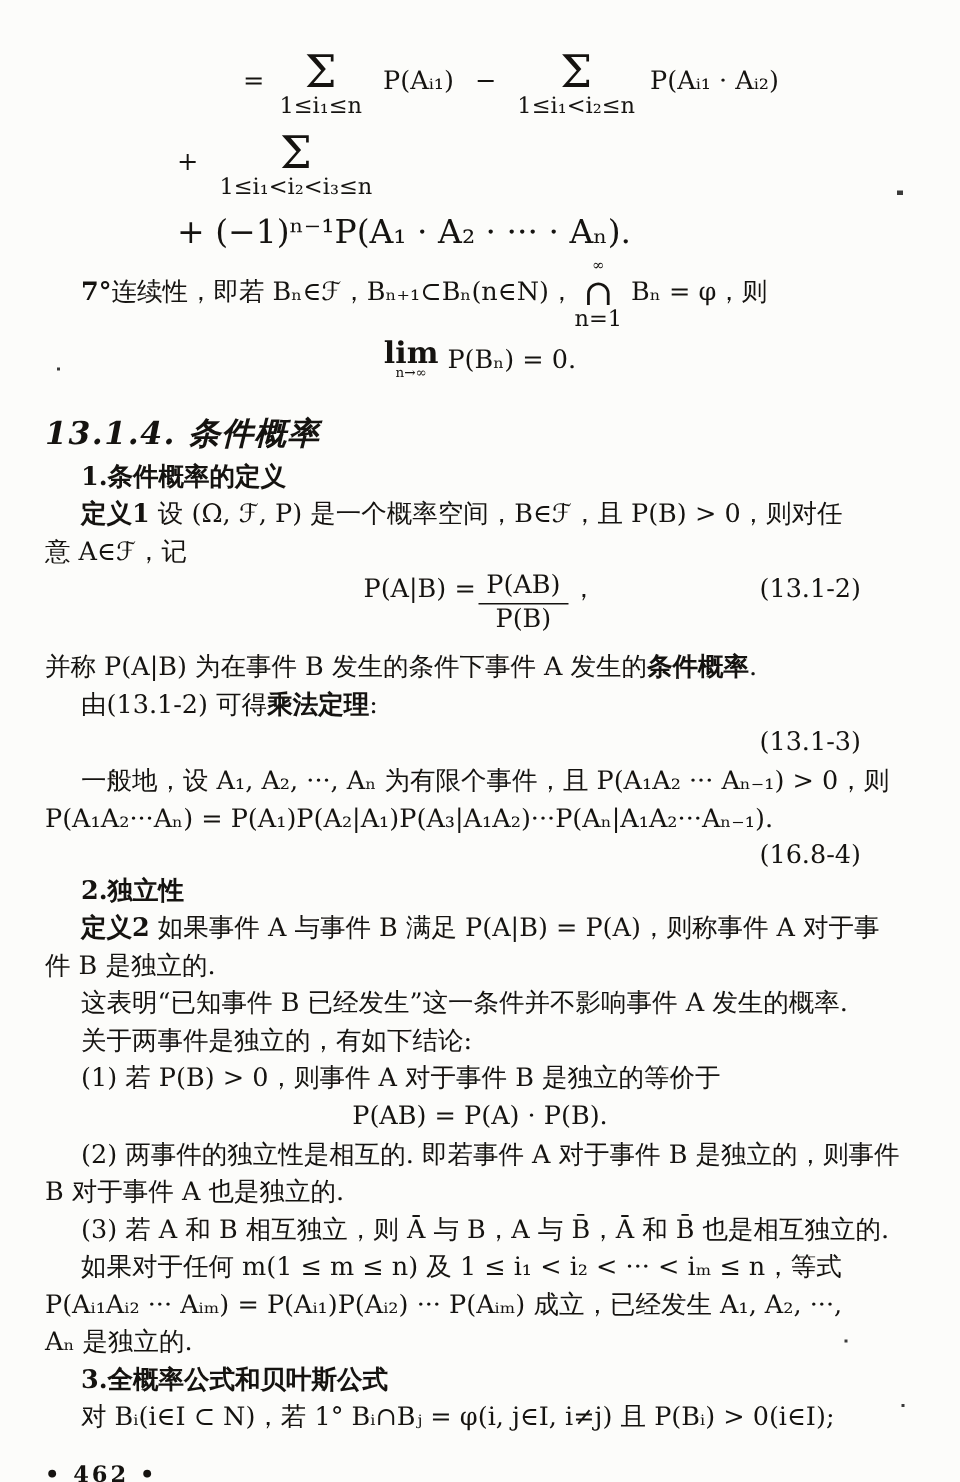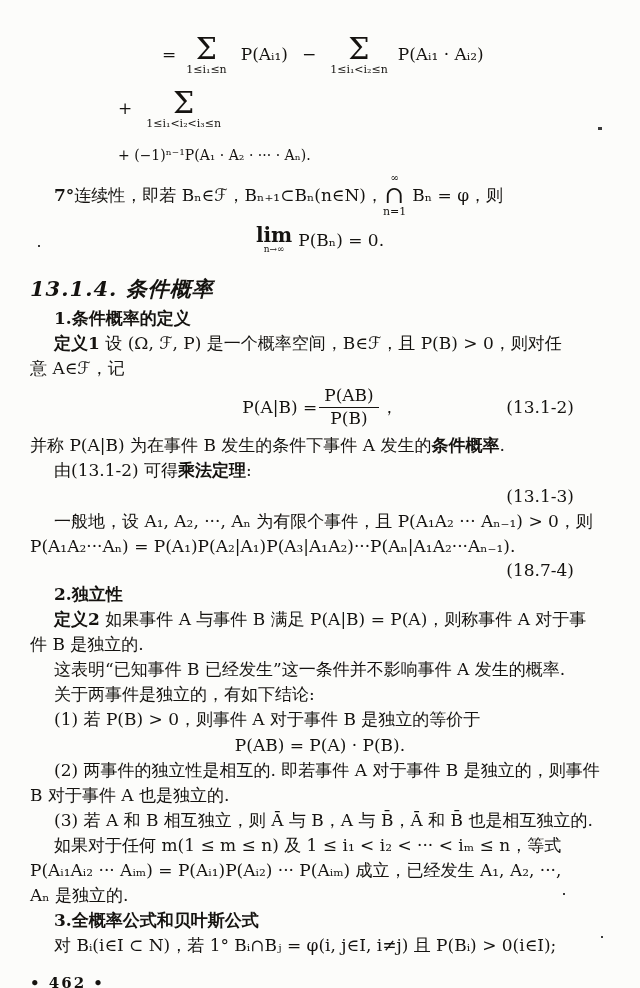--- a/index.html
+++ b/index.html
@@ -14,39 +14,39 @@
     line-height:25px;
     box-sizing:border-box;
     padding:28px 30px 0 30px;
     overflow:hidden;
   }
   b,.bold{font-weight:bold;}
   
   .mrow{display:flex;align-items:center;}
   .mline1{margin-left:132px;height:52px;}
   .mline2{margin-left:88px;height:56px;}
-  .mline3{margin-left:88px;height:30px;margin-top:4px;font-size:14px;}
+  .mline3{margin-left:88px;height:30px;margin-top:4px;font-size:22px;}
   .gap6{width:6px;} .gap10{width:10px;} .gap14{width:14px;}
   .nary{display:inline-flex;flex-direction:column;align-items:center;line-height:1;}
   .nary .sym{font-size:30px;line-height:30px;}
-  .nary .lim{font-size:11px;line-height:10px;white-space:nowrap;margin-top:1px;}
+  .nary .lim{font-size:15px;line-height:10px;white-space:nowrap;margin-top:1px;}
   .nary .top{font-size:10px;line-height:10px;margin-bottom:1px;}
   .cap .sym{font-size:24px;line-height:22px;}
   
   .p7{display:flex;align-items:center;height:50px;margin-left:24px;}
   .limrow{display:flex;align-items:center;justify-content:center;height:40px;}
   .limgrp{display:inline-flex;flex-direction:column;align-items:center;line-height:1;margin-right:6px;}
   .limgrp .w{font-size:20px;font-weight:bold;line-height:17px;}
   .limgrp .u{font-size:9px;line-height:10px;}
   
   .h-sec{font-size:21px;font-weight:bold;margin-top:12px;height:34px;line-height:34px;letter-spacing:1px;font-style:italic;}
   .h-sub{font-weight:bold;text-indent:24px;}
   .bl{white-space:nowrap;}
   .ind{text-indent:24px;}
-  .eqrow{position:relative;display:flex;align-items:center;justify-content:center;}
+  .eqrow{position:relative;display:flex;justify-content:center;}
   .eqnum{position:absolute;right:36px;}
   .eqnum-line{text-align:right;padding-right:36px;line-height:23px;}
   .frac{display:inline-flex;flex-direction:column;align-items:center;vertical-align:middle;line-height:1.15;margin:0 2px;}
   .frac .num{padding:0 5px 1px 5px;border-bottom:1.4px solid #151310;}
   .frac .den{padding-top:1px;}
   .eq2row{height:52px;}
   .eq3row{height:26px;}
   .footer{position:absolute;left:30px;top:971px;font-size:15px;font-weight:bold;letter-spacing:2px;}
   .speck{position:absolute;background:#3a3a3a;}
 </style>
@@ -135,21 +135,21 @@
   <div class="bl ind">
     <span>由(13.1-2) 可得</span><b>乘法定理</b><span>:</span>
   </div>
 
   <div class="eqrow eq3row">
     <span class="eqnum">(13.1-3)</span>
   </div>
 
   <div class="bl ind">一般地，设 A₁, A₂, ···, Aₙ 为有限个事件，且 P(A₁A₂ ··· Aₙ₋₁) &gt; 0，则</div>
   <div class="bl">P(A₁A₂···Aₙ) = P(A₁)P(A₂|A₁)P(A₃|A₁A₂)···P(Aₙ|A₁A₂···Aₙ₋₁).</div>
-  <div class="eqnum-line">(18.7-4)</div>
+  <div class="eqnum-line">(16.8-4)</div>
 
   <div class="h-sub bl">2.独立性</div>
 
   <div class="bl ind">
     <b>定义2</b><span>  如果事件 A 与事件 B 满足 P(A|B) = P(A)，则称事件 A 对于事</span>
   </div>
   <div class="bl">件 B 是独立的.</div>
 
   <div class="bl ind">这表明“已知事件 B 已经发生”这一条件并不影响事件 A 发生的概率.</div>
   <div class="bl ind">关于两事件是独立的，有如下结论:</div>

